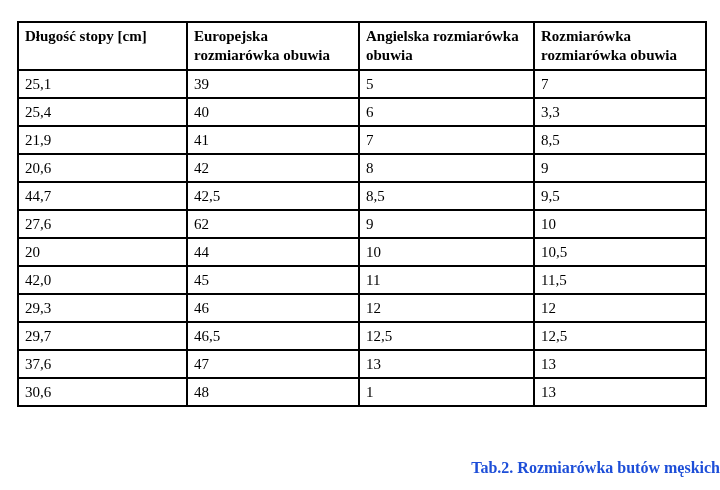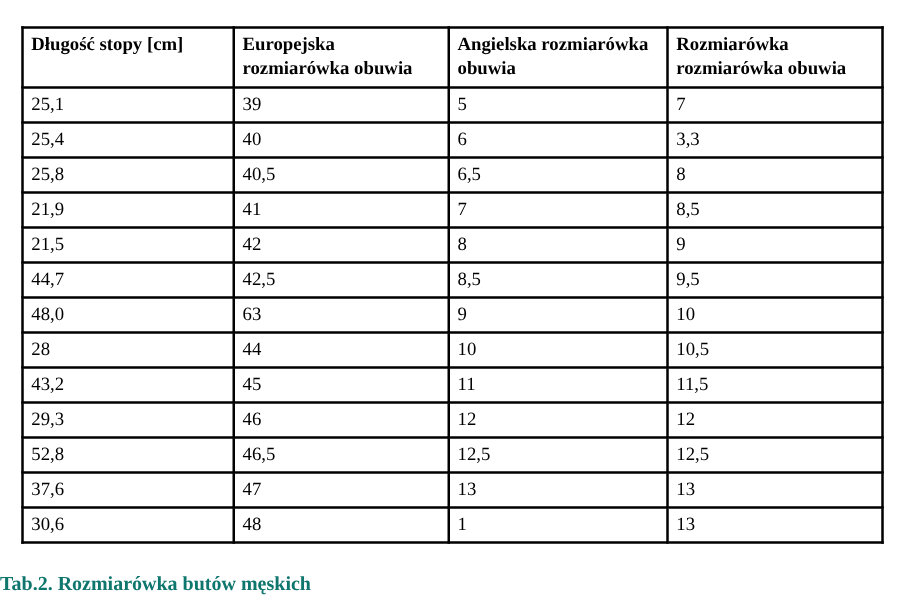--- a/index.html
+++ b/index.html
@@ -51,24 +51,24 @@
     vertical-align: middle;
     padding: 2px 6px 2px 6px;
     height: 22px;
     margin-top: 23px;
   }
   .caption {
     position: absolute;
     left: 0;
     top: 459px;
     width: 720px;
-    text-align: left;
+    text-align: right;
     font-size: 16px;
     font-weight: bold;
-    color: #0f766e;
+    color: #1d4ed8;
   }
 </style>
 </head>
 <body>
 
 <div class="page">
 
   <table class="size-table">
     <colgroup>
       <col style="width:169px">
@@ -91,69 +91,63 @@
           <td>5</td>
           <td>7</td>
         </tr>
         <tr>
           <td>25,4</td>
           <td>40</td>
           <td>6</td>
           <td>3,3</td>
         </tr>
         <tr>
-          <td>25,8</td>
-          <td>40,5</td>
-          <td>6,5</td>
-          <td>8</td>
-        </tr>
-        <tr>
           <td>21,9</td>
           <td>41</td>
           <td>7</td>
           <td>8,5</td>
         </tr>
         <tr>
-          <td>21,5</td>
+          <td>20,6</td>
           <td>42</td>
           <td>8</td>
           <td>9</td>
         </tr>
         <tr>
           <td>44,7</td>
           <td>42,5</td>
           <td>8,5</td>
           <td>9,5</td>
         </tr>
         <tr>
-          <td>48,0</td>
-          <td>63</td>
+          <td>27,6</td>
+          <td>62</td>
           <td>9</td>
           <td>10</td>
         </tr>
         <tr>
-          <td>28</td>
+          <td>20</td>
           <td>44</td>
           <td>10</td>
           <td>10,5</td>
         </tr>
         <tr>
-          <td>43,2</td>
+          <td>42,0</td>
           <td>45</td>
           <td>11</td>
           <td>11,5</td>
         </tr>
         <tr>
           <td>29,3</td>
           <td>46</td>
           <td>12</td>
           <td>12</td>
         </tr>
         <tr>
-          <td>52,8</td>
+          <td>29,7</td>
           <td>46,5</td>
           <td>12,5</td>
           <td>12,5</td>
         </tr>
         <tr>
           <td>37,6</td>
           <td>47</td>
           <td>13</td>
           <td>13</td>
         </tr>

